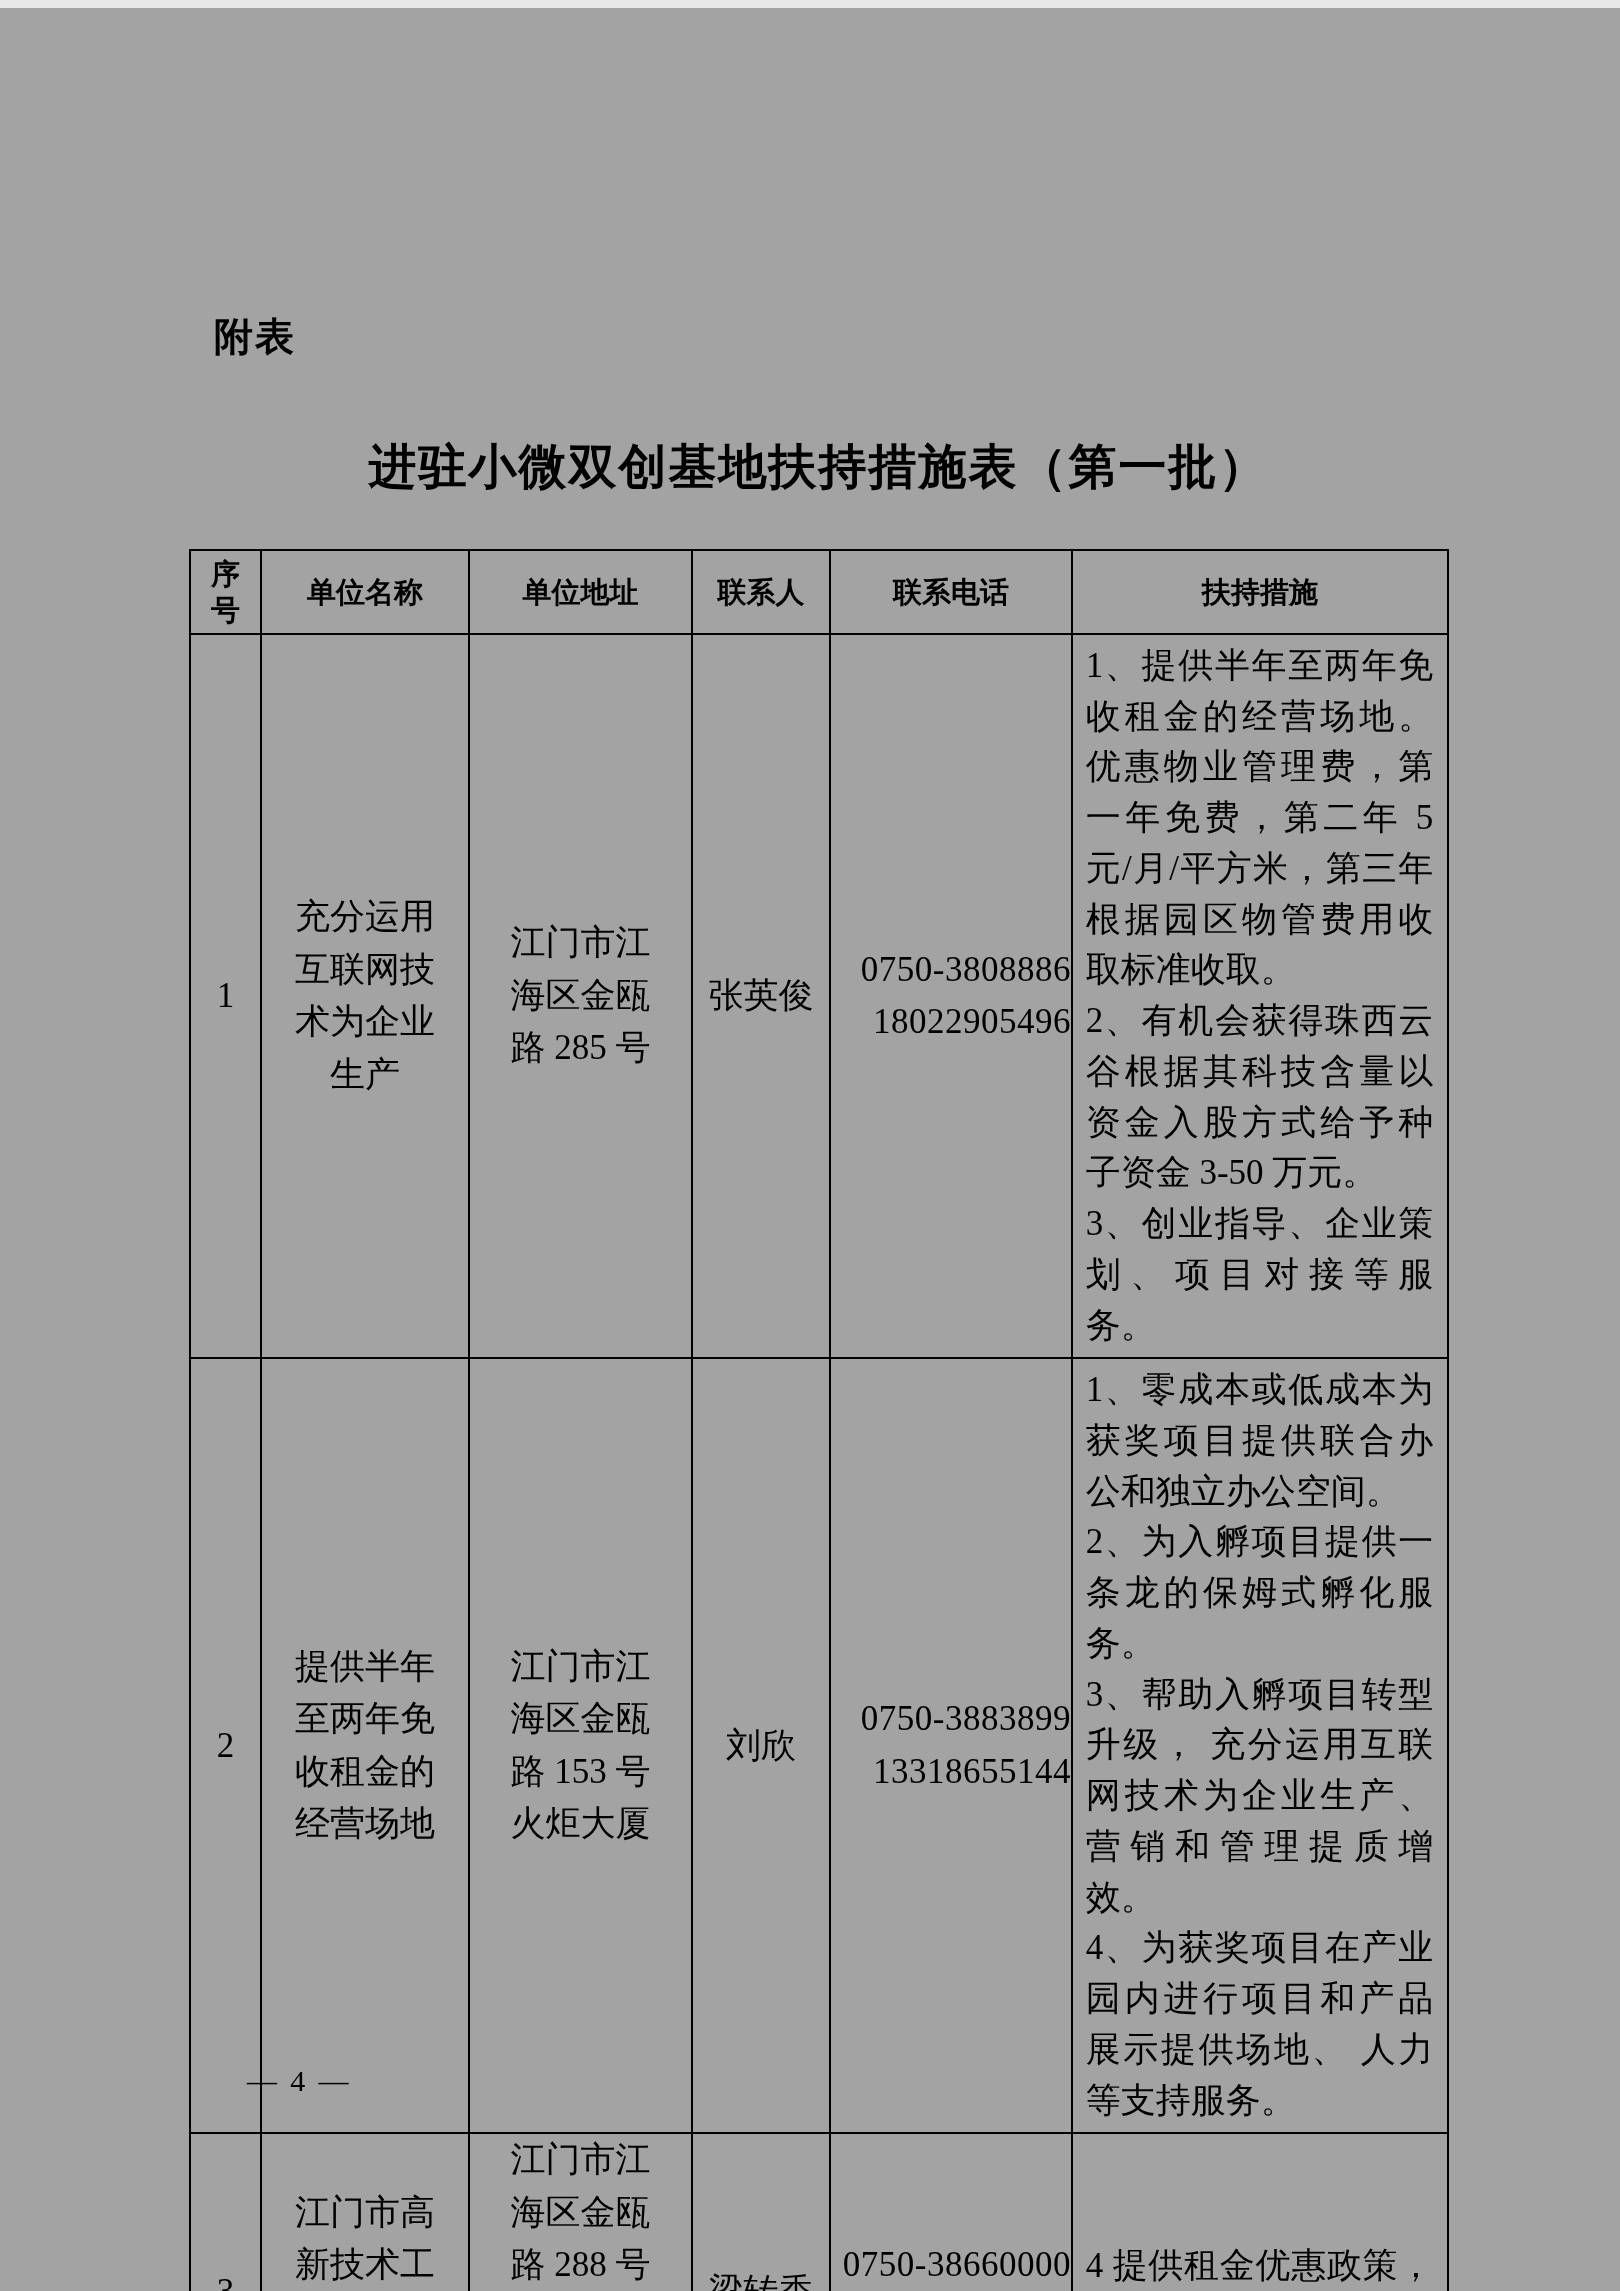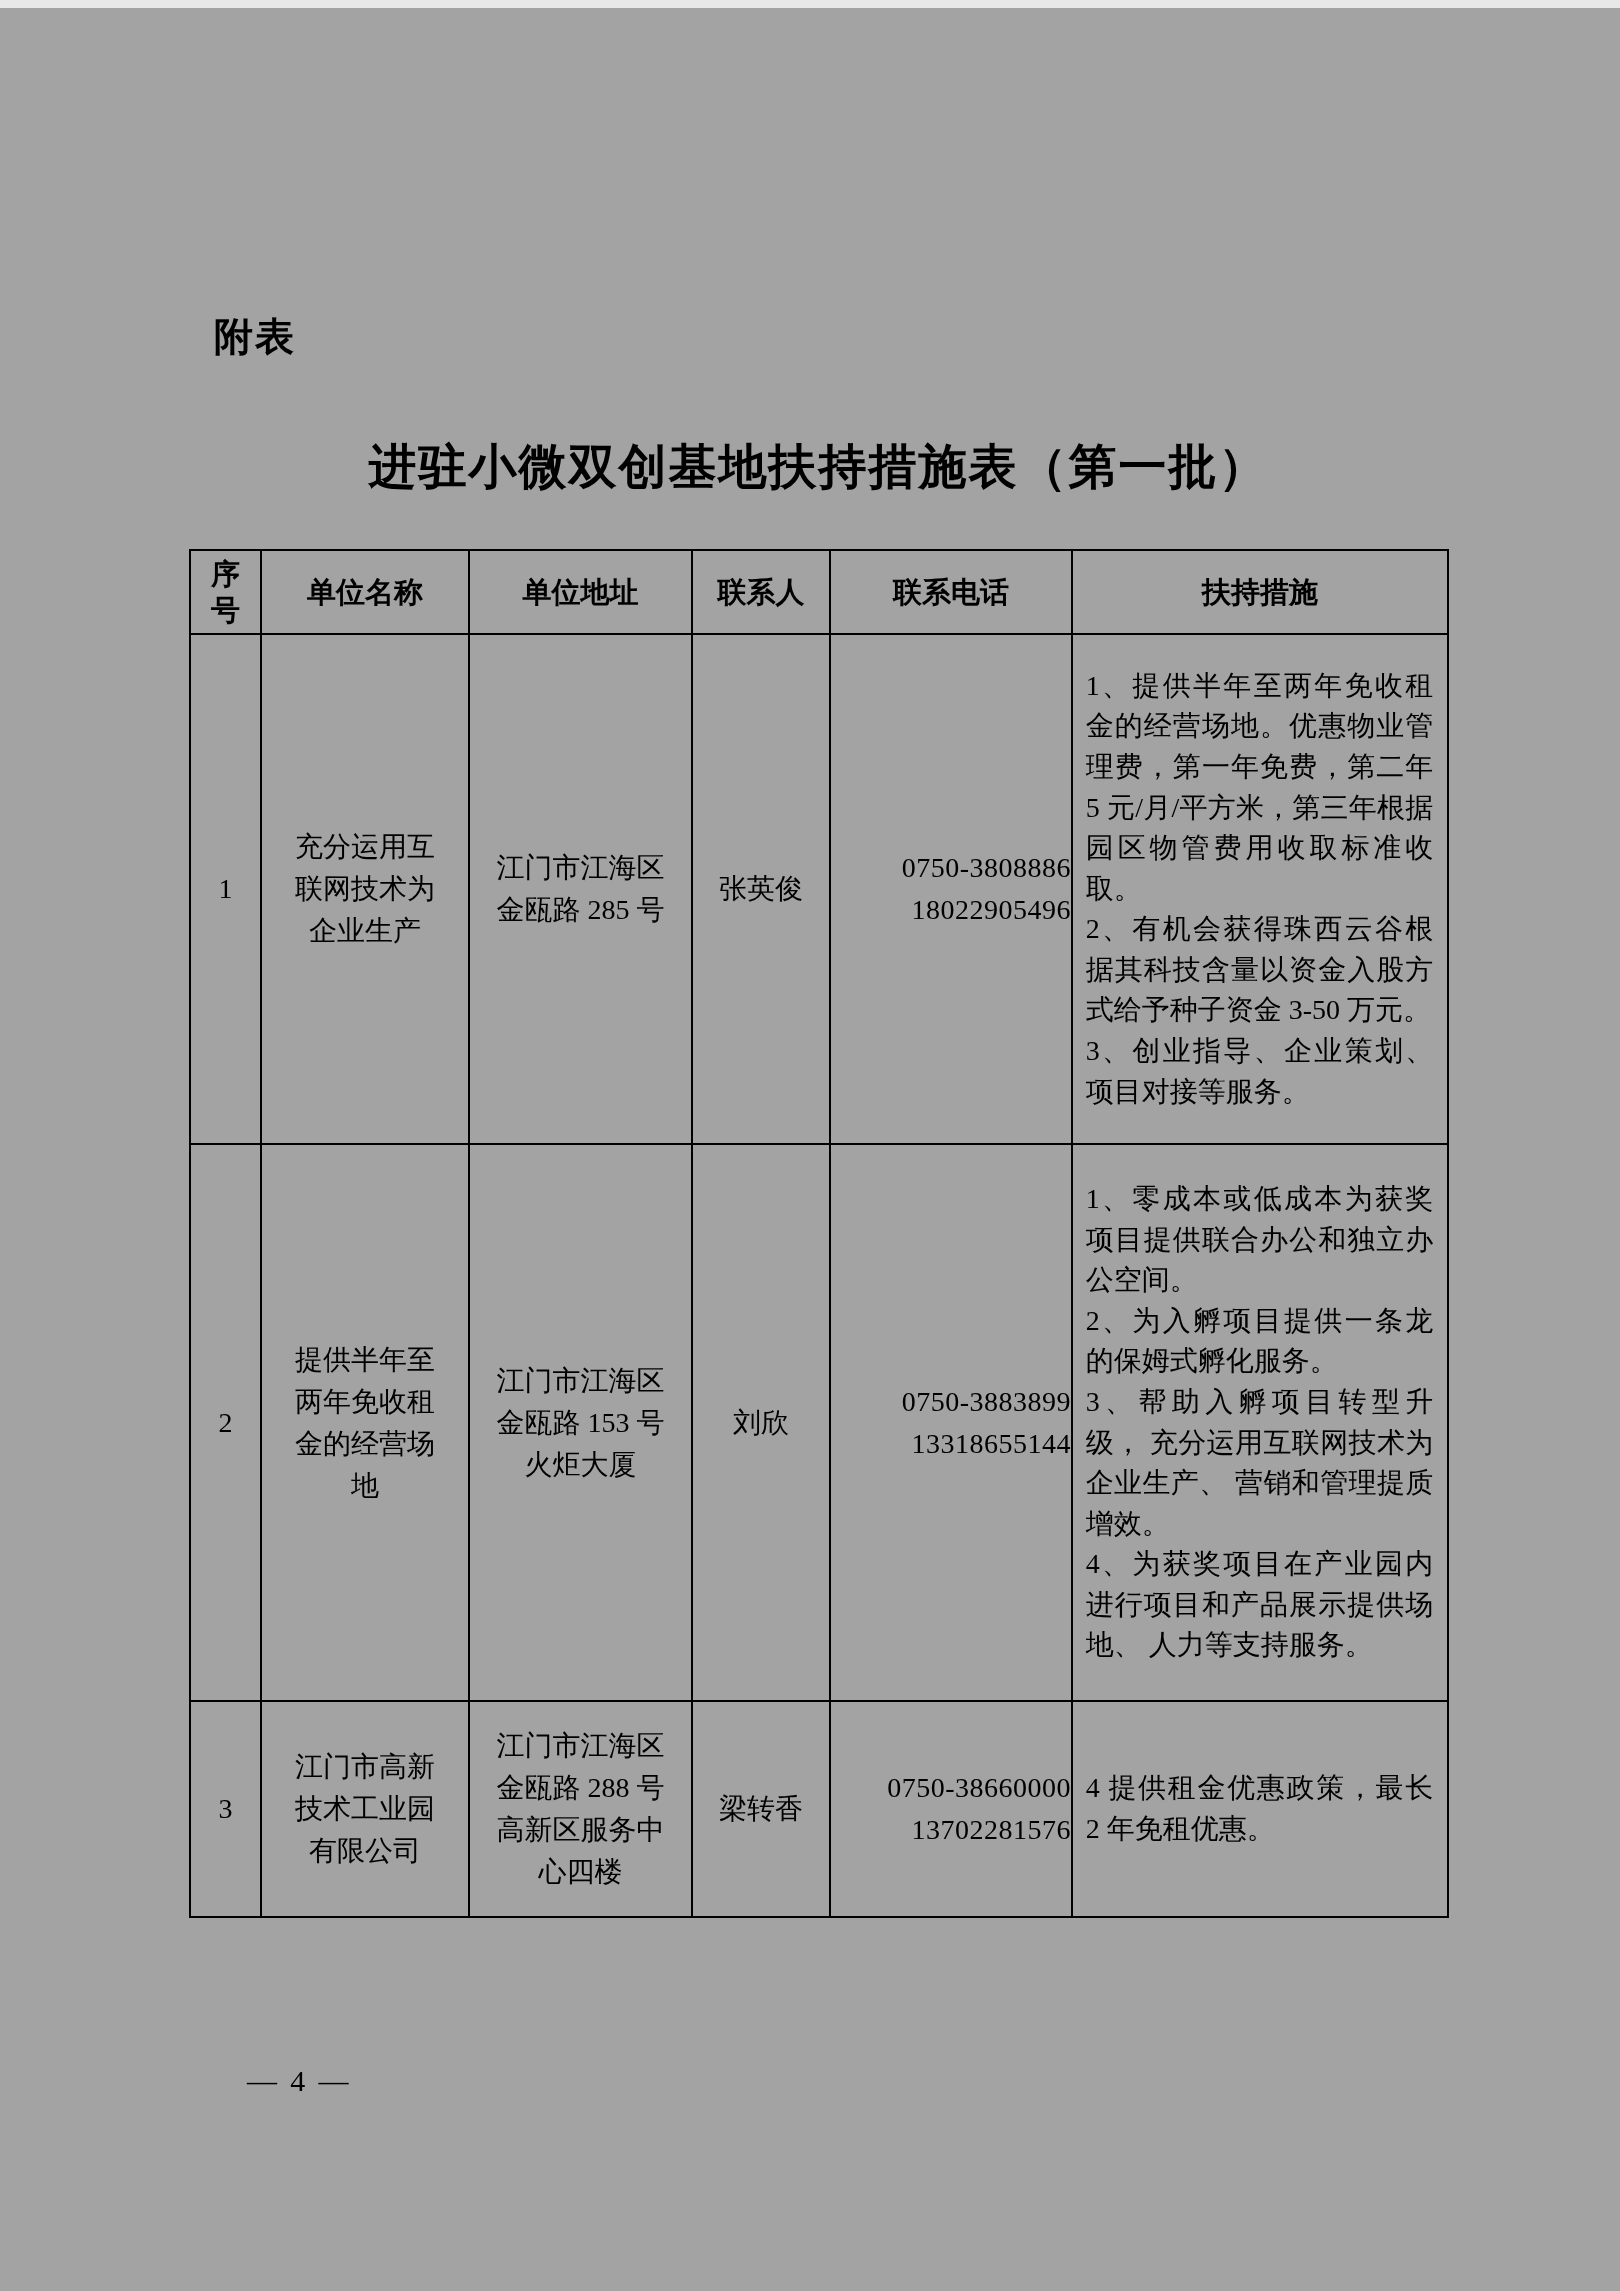--- a/index.html
+++ b/index.html
@@ -53,21 +53,21 @@
     font-size: 29px;
     font-weight: bold;
     text-align: center;
     height: 84px;
     line-height: 1.25;
   }
   th.h-no { white-space: pre-line; }
   tr.row-1 { height: 510px; }
   tr.row-2 { height: 557px; }
   tr.row-3 { height: 216px; }
-  .support-table td { font-size: 28px; line-height: 1.5; }
+  .support-table td { font-size: 35px; line-height: 1.5; }
   td.cell-no { text-align: center; }
   td.cell-name { text-align: center; padding: 0 27.4px; }
   td.cell-address { text-align: center; padding: 0 24px; }
   td.cell-contact { text-align: center; }
   td.cell-phone { text-align: right; white-space: pre-line; letter-spacing: 0.5px; font-family: Liberation Serif, serif; }
   td.cell-measures { text-align: justify; text-justify: inter-character; padding: 5.9px 13.7px 5.9px 12.7px; line-height: 1.45; }
   td.cell-measures p { margin: 0; }
   td.cell-measures.centered { text-align: justify; }
   .page-number {
     position: absolute;

